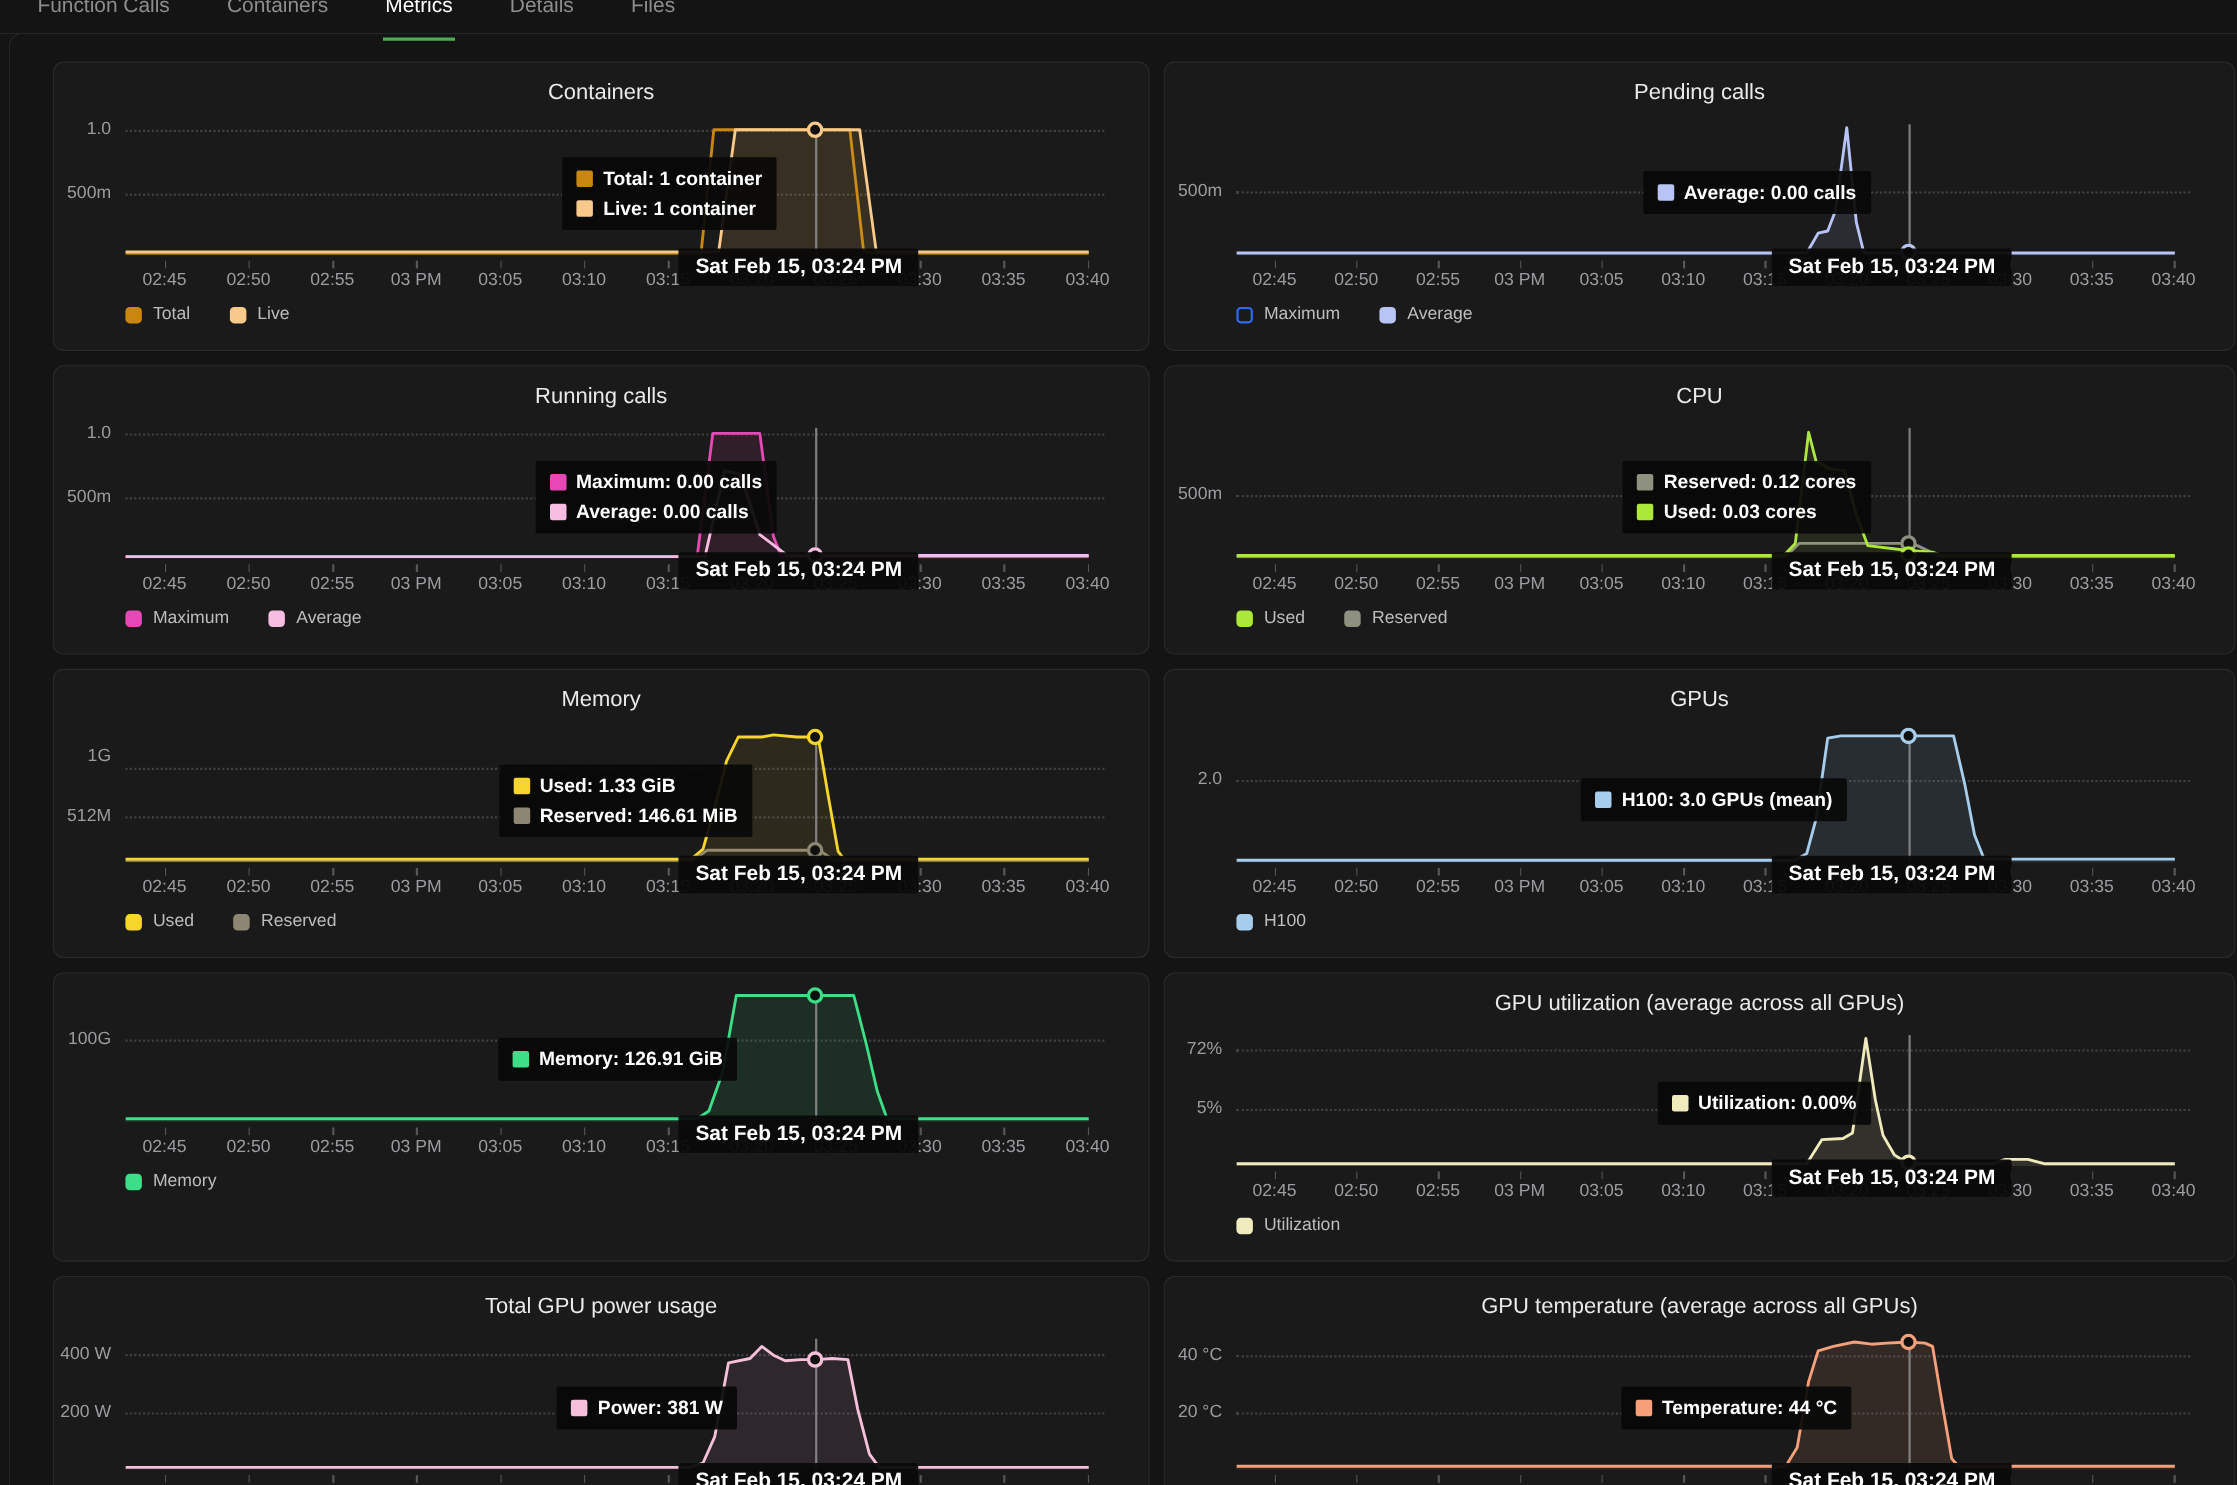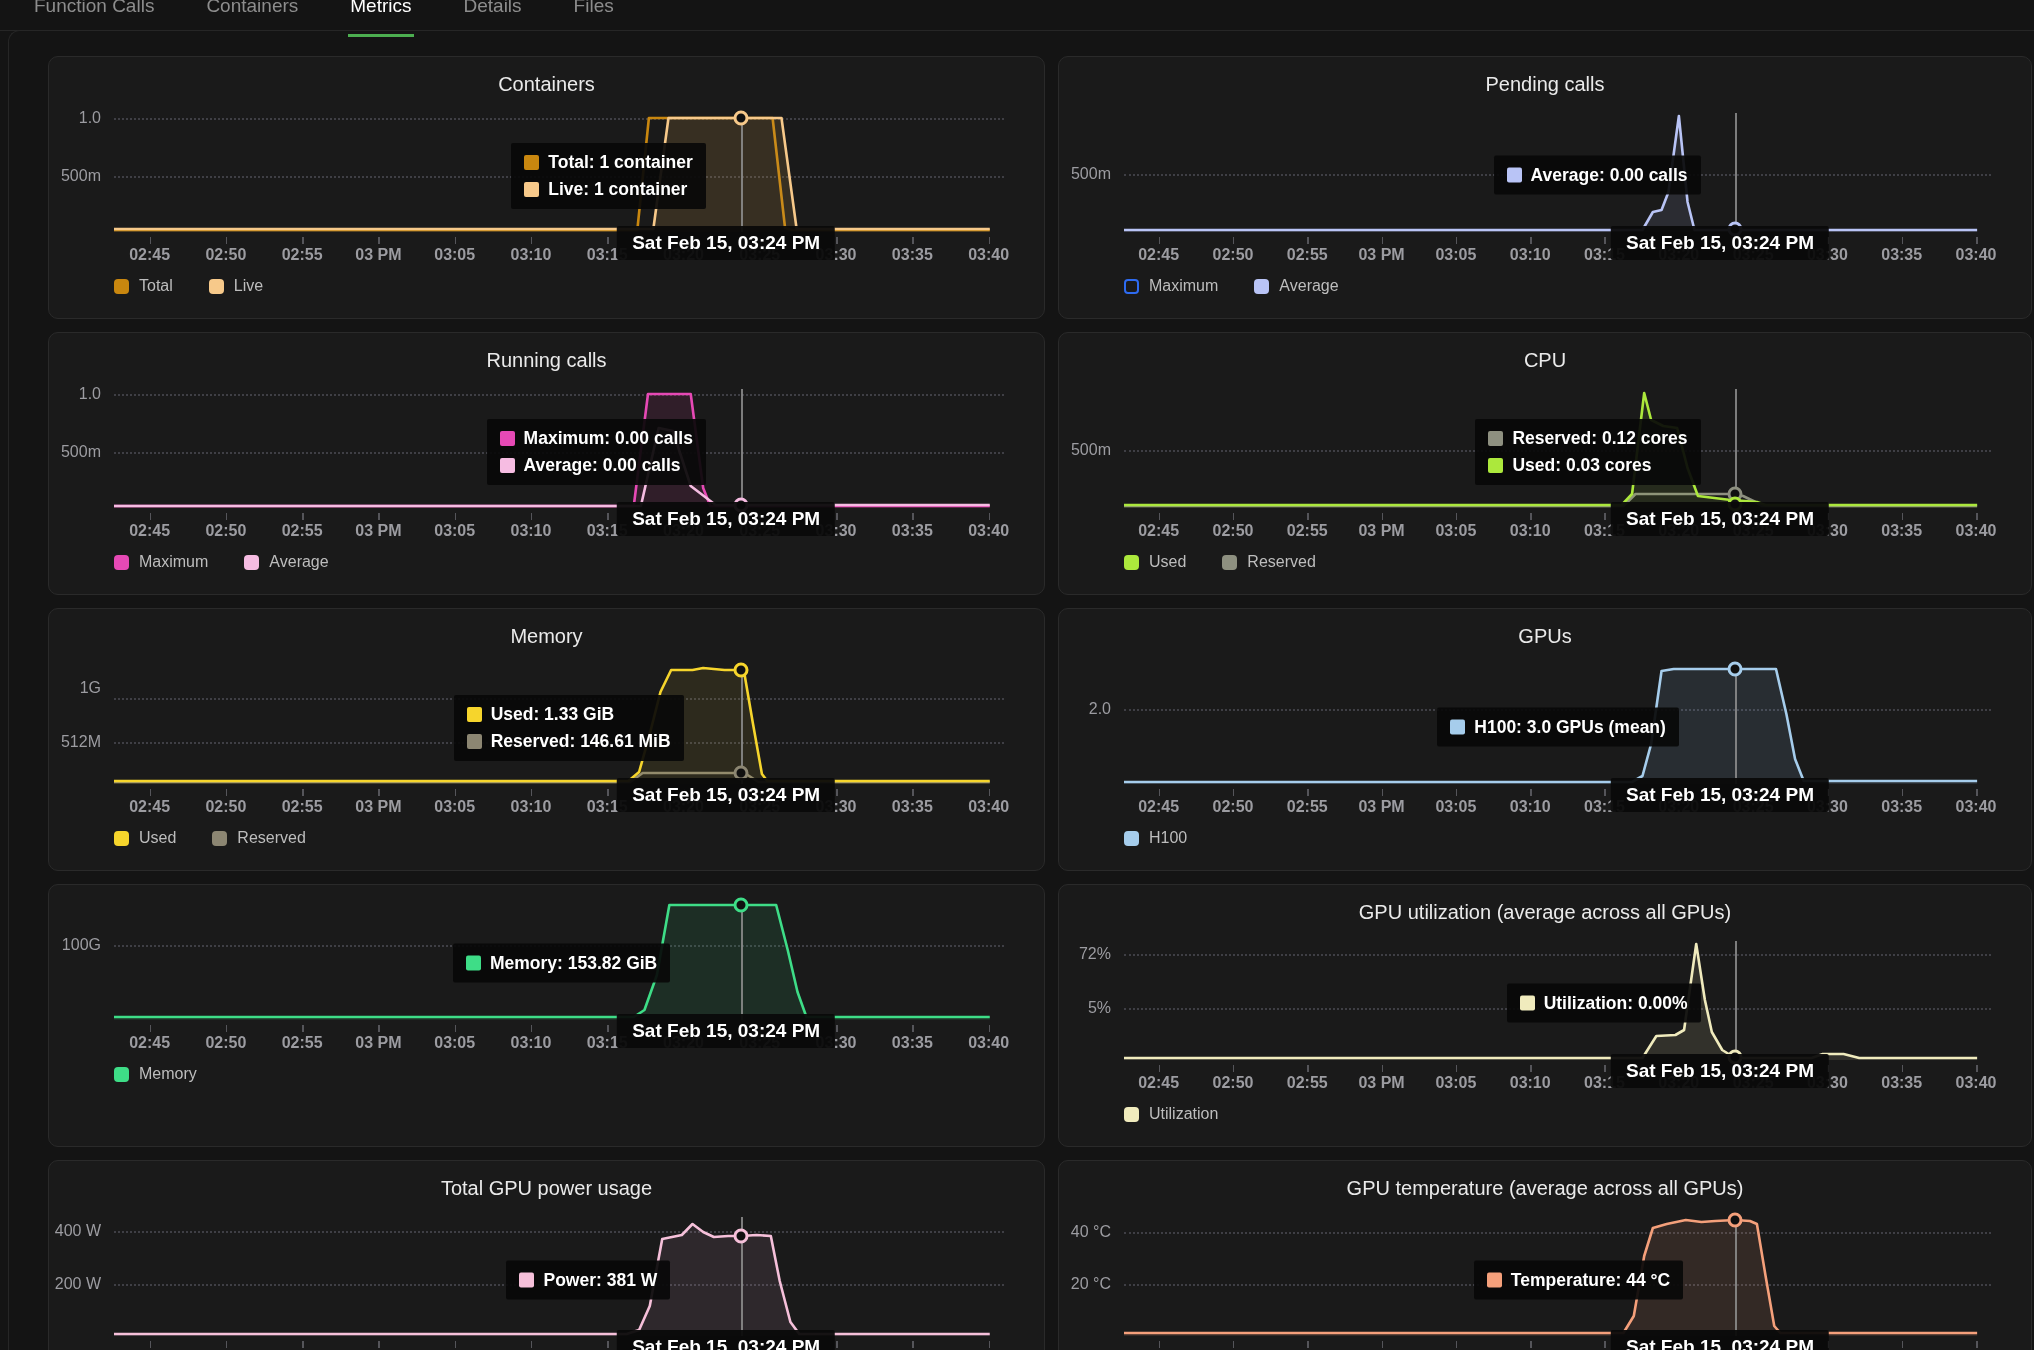--- a/index.html
+++ b/index.html
@@ -22,21 +22,21 @@
   .plot-svg{position:absolute;inset:0;width:100%;height:100%;}
   .crosshair{position:absolute;top:8px;height:119px;width:1.5px;background:#8f8f8f;opacity:.85;z-index:1;}
   .marker{position:absolute;width:9px;height:9px;border-radius:50%;background:#101010;border:3.5px solid #fff;
     transform:translate(-50%,-50%);z-index:2;}
   .tipbox{position:absolute;transform:translateY(-50%);background:rgba(9,9,9,.93);padding:9px 13px;z-index:4;
     display:flex;flex-direction:column;gap:6px;border-radius:2px;white-space:nowrap;}
   .tiprow{display:flex;align-items:center;gap:9px;font-size:17.5px;font-weight:bold;color:#ffffff;}
   .swatch{width:15px;height:15px;border-radius:2px;flex:none;}
   .datebox{position:absolute;top:121px;transform:translateX(-57%);background:rgba(9,9,9,.95);color:#fff;
     font-size:19px;font-weight:bold;padding:6px 15px;border-radius:2px;white-space:nowrap;z-index:5;}
-  .xaxis{position:relative;height:26px;margin:0 40px 0 65px;font-weight:bold;}
+  .xaxis{position:relative;height:26px;margin:0 40px 0 65px;}
   .xtickmark{position:absolute;top:0;width:1.5px;height:7px;background:#55555a;}
   .xlabel{position:absolute;top:9px;transform:translateX(-50%);font-size:16px;color:#9c9ca1;white-space:nowrap;}
   .legend{display:flex;gap:36px;margin:14px 0 0 65px;align-items:center;}
   .legend-item{display:flex;align-items:center;gap:10px;font-size:16px;color:#bdbdbd;cursor:pointer;}
   .lswatch{width:15px;height:15px;border-radius:4px;flex:none;}
   .lswatch.outline{background:transparent !important;border:2.5px solid;box-sizing:border-box;}
 </style>
 </head>
 <body>
 
@@ -429,21 +429,21 @@
           <div class="plot-area">
             <svg class="plot-svg" viewBox="0 0 1000 132" preserveAspectRatio="none">
               <polygon points="0,124 584,124 596,117 610,82 624,12 744,12 757,57 768,99 778,124 984,124 984,127 0,127" fill="rgba(62,221,135,0.10)"></polygon>
               <polyline points="0,124 584,124 596,117 610,82 624,12 744,12 757,57 768,99 778,124 984,124" fill="none" stroke="#3edd87" stroke-width="2.6" stroke-linejoin="round" vector-effect="non-scaling-stroke"></polyline>
             </svg>
             <div class="crosshair" style="left: 70.5%;"></div>
             <div class="marker" style="left: 70.5%; top: 12px; border-color: rgb(62, 221, 135);"></div>
             <div class="tipbox" style="right: 37.5%; top: 70px;">
               <div class="tiprow">
                 <span class="swatch" style="background: rgb(62, 221, 135);"></span>
-                <span>Memory: 153.82 GiB</span>
+                <span>Memory: 126.91 GiB</span>
               </div>
             </div>
             <div class="datebox" style="left: 70.5%;">Sat Feb 15, 03:24 PM</div>
           </div>
         </div>
         <div class="xaxis">
           <div class="xtickmark" style="left: 4%;"></div>
           <div class="xlabel" style="left: 4%;">02:45</div>
           <div class="xtickmark" style="left: 12.57%;"></div>
           <div class="xlabel" style="left: 12.57%;">02:50</div>

